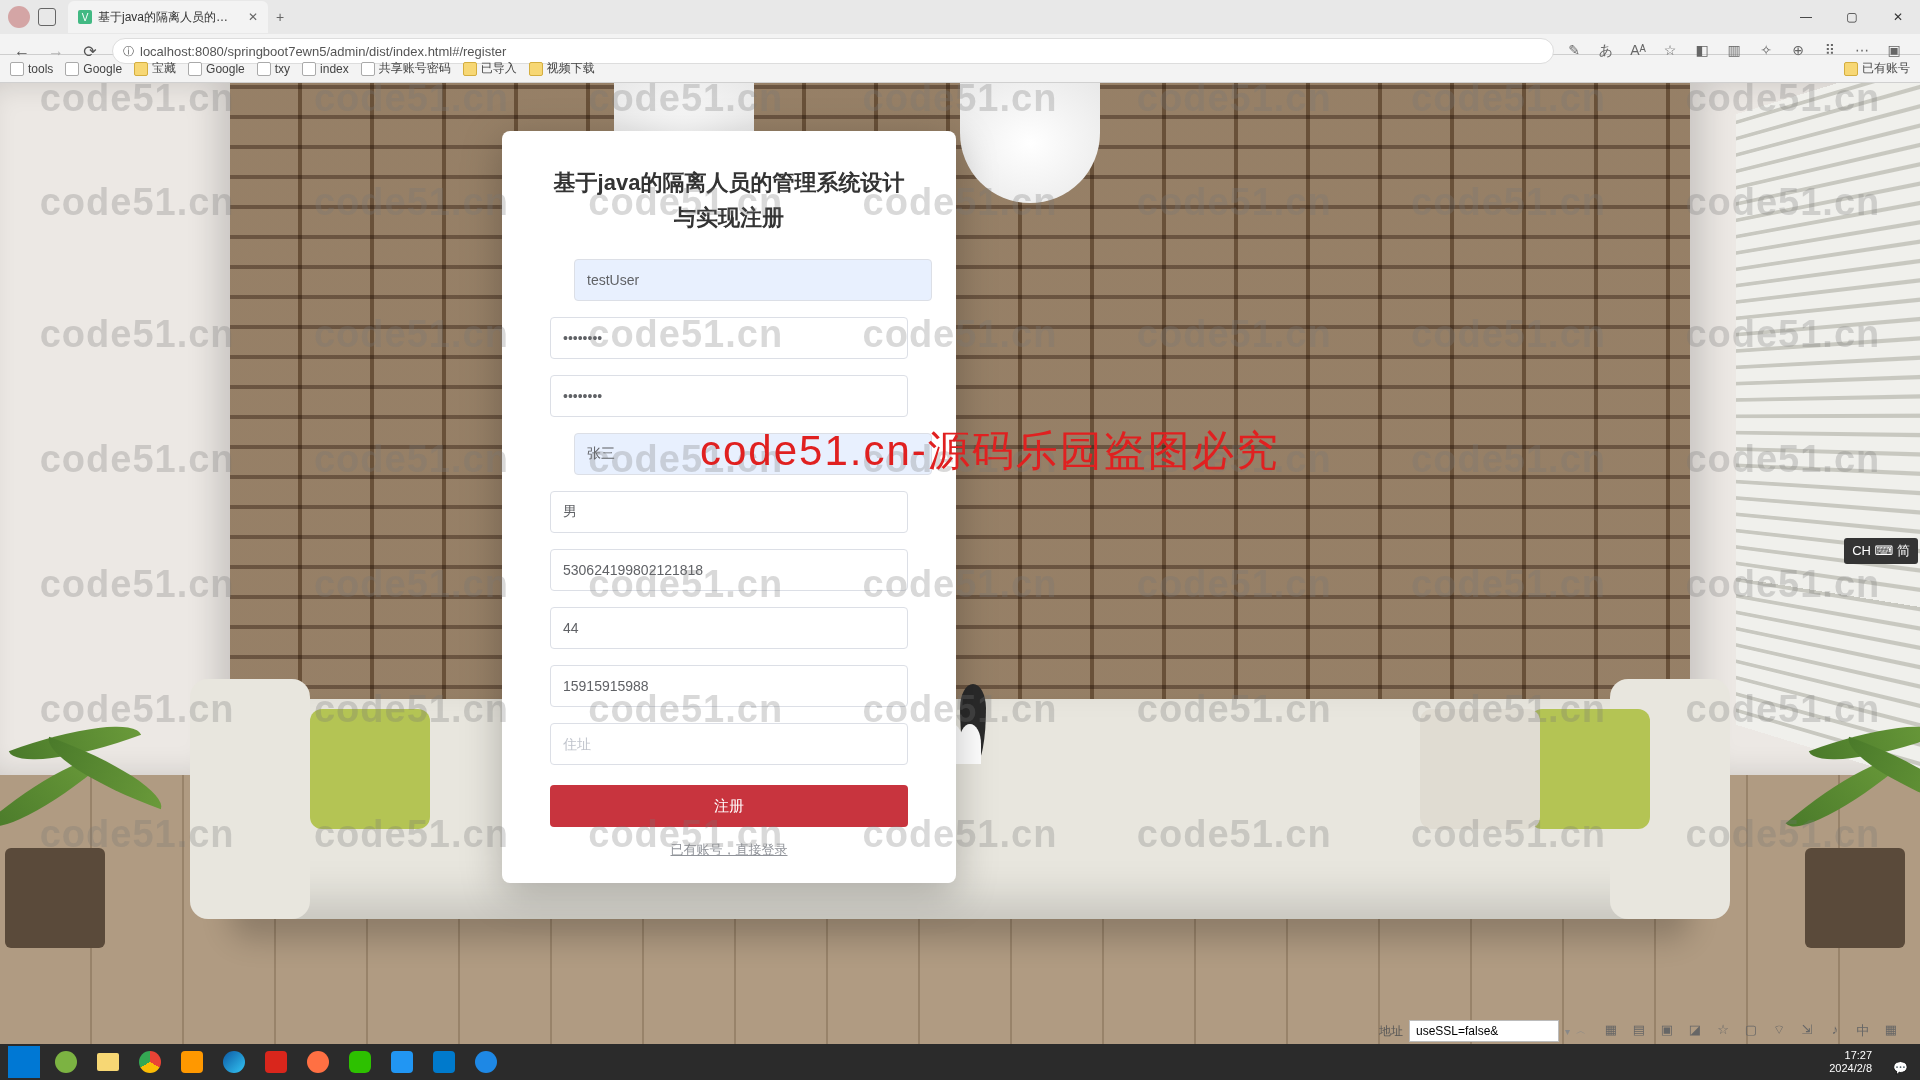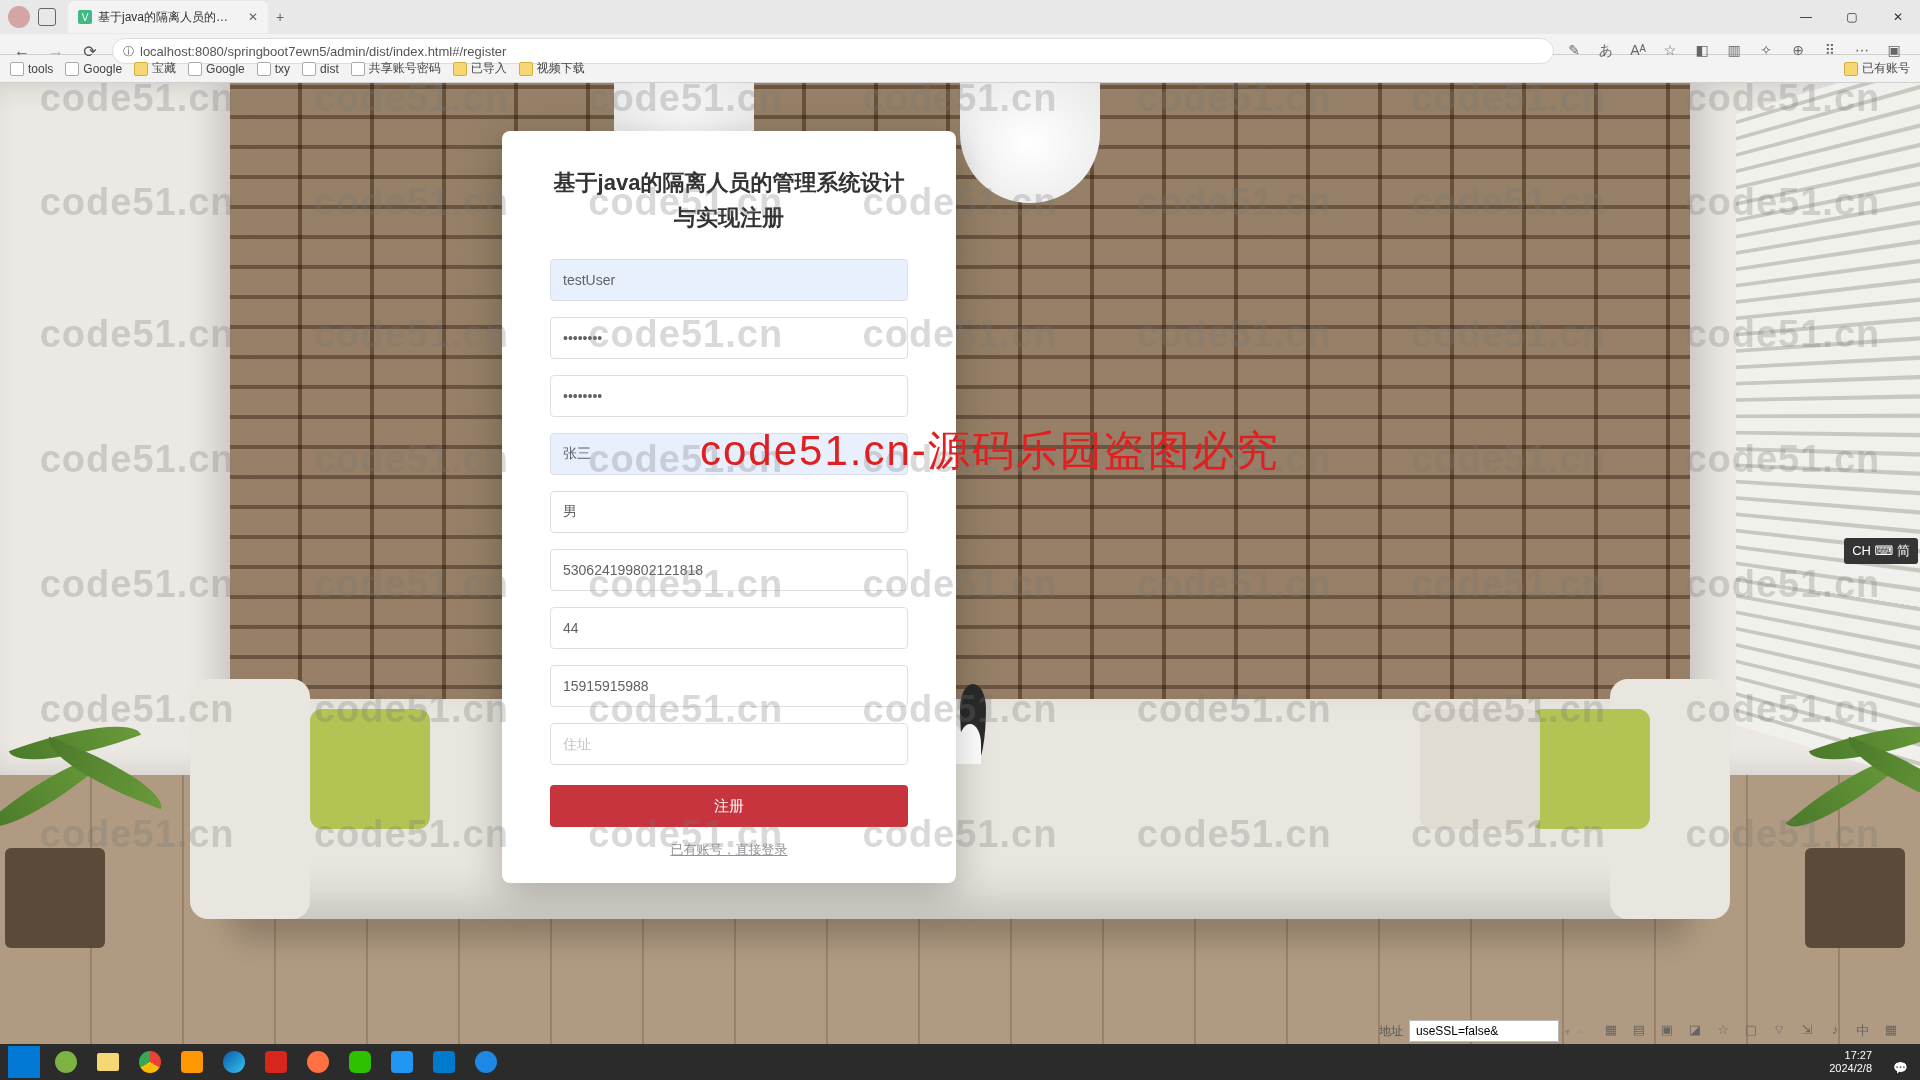--- a/index.html
+++ b/index.html
@@ -193,21 +193,21 @@
       width: 100%;
       height: 42px;
       border: 1px solid #dcdfe6;
       border-radius: 4px;
       padding: 0 12px;
       font-size: 14px;
       margin-bottom: 16px;
       color: #606266;
       outline: none;
     }
-    .form-input.filled-bg { background: #e8f0fe; }
+    .form-input.filled-bg { background: #e8f0fe; margin-left: 24px; }
     .form-input::placeholder { color: #c0c4cc; }
     .submit-btn {
       width: 100%;
       height: 42px;
       background: #c8343e;
       color: #fff;
       border: none;
       border-radius: 4px;
       font-size: 15px;
       cursor: pointer;
@@ -355,21 +355,21 @@
   <div class="bookmark">
       <div class="bm-icon"></div>
       <span>Google</span>
     </div>
   <div class="bookmark">
       <div class="bm-icon"></div>
       <span>txy</span>
     </div>
   <div class="bookmark">
       <div class="bm-icon"></div>
-      <span>dist</span>
+      <span>index</span>
     </div>
   <div class="bookmark">
       <div class="bm-icon"></div>
       <span>共享账号密码</span>
     </div>
   <div class="bookmark">
       <div class="bm-icon folder"></div>
       <span>已导入</span>
     </div>
   <div class="bookmark">

